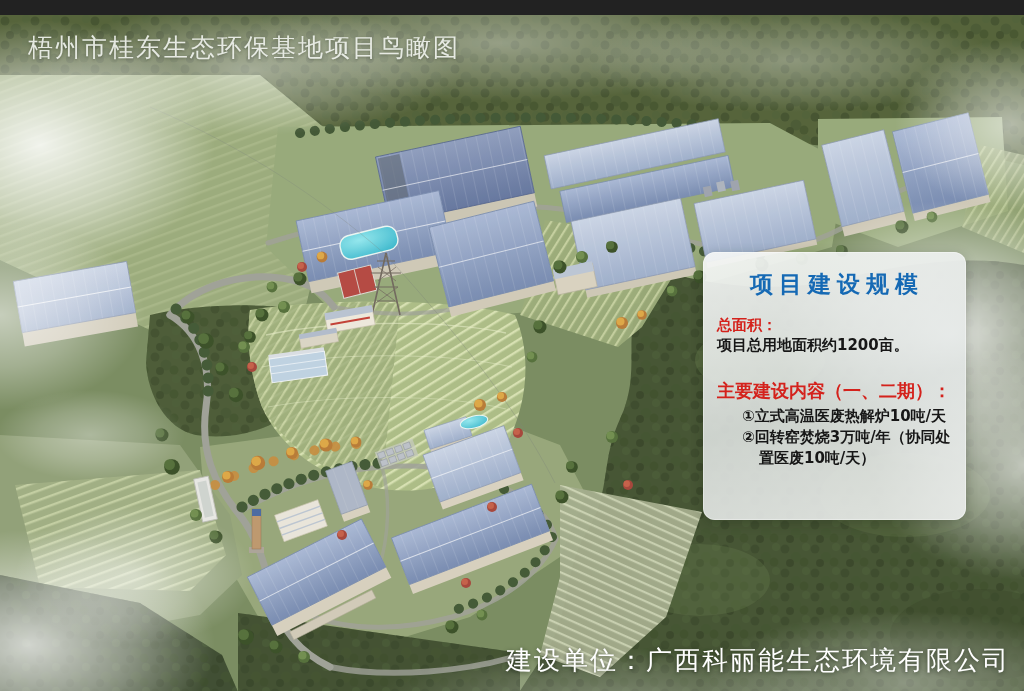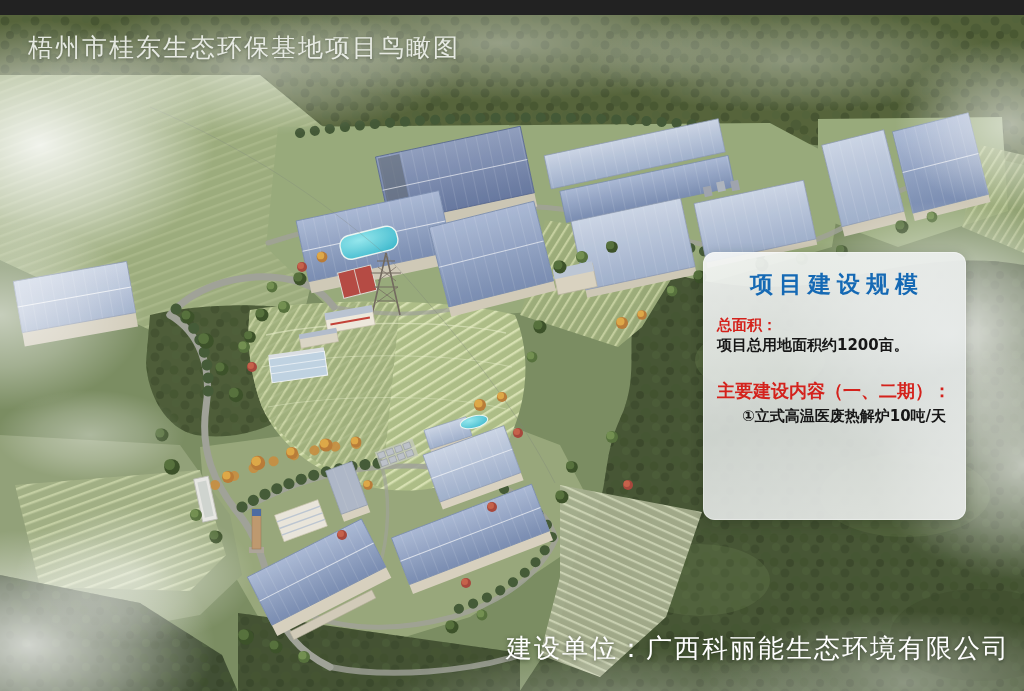--- a/index.html
+++ b/index.html
@@ -35,21 +35,21 @@
   }
   .row{display:flex;margin-bottom:12px;font-size:15px;line-height:20px;flex-direction:column;}
   .lbl{color:#d4221c;font-weight:700;white-space:nowrap;flex:0 0 auto;}
   .txt{font-weight:700;color:#171717;white-space:pre-line;}
   .subhead{color:#d4221c;font-weight:700;font-size:18px;line-height:20px;margin:14px 0 5px 0;white-space:nowrap;}
   .items{margin-left:25px;}
   .item{font-weight:700;font-size:15px;line-height:21px;color:#171717;
         white-space:pre-line;padding-left:17px;text-indent:-17px;}
 
   .caption{
-    position:absolute;right:14px;bottom:40px;
+    position:absolute;right:14px;bottom:28px;
     font-size:26px;letter-spacing:2px;font-weight:500;color:#ffffff;
     text-shadow:0 1px 4px rgba(10,20,5,0.55);
     white-space:nowrap;
   }
 </style>
 </head>
 <body>
 
 <div class="stage">
 
@@ -456,20 +456,22 @@
       <span class="txt">项目总用地面积约1200亩。</span>
     </div>
 
     <div class="row">
     </div>
 
     <div class="subhead">主要建设内容（一、二期）：</div>
 
     <div class="items">
       <div class="item">①立式高温医废热解炉10吨/天</div>
+      <div class="item">②回转窑焚烧3万吨/年（协同处
+置医废10吨/天）</div>
     </div>
   </div>
 
   <div class="caption">
     <span>建设单位：</span><span>广西科丽能生态环境有限公司</span>
   </div>
 
 </div>
 
 </body></html>

